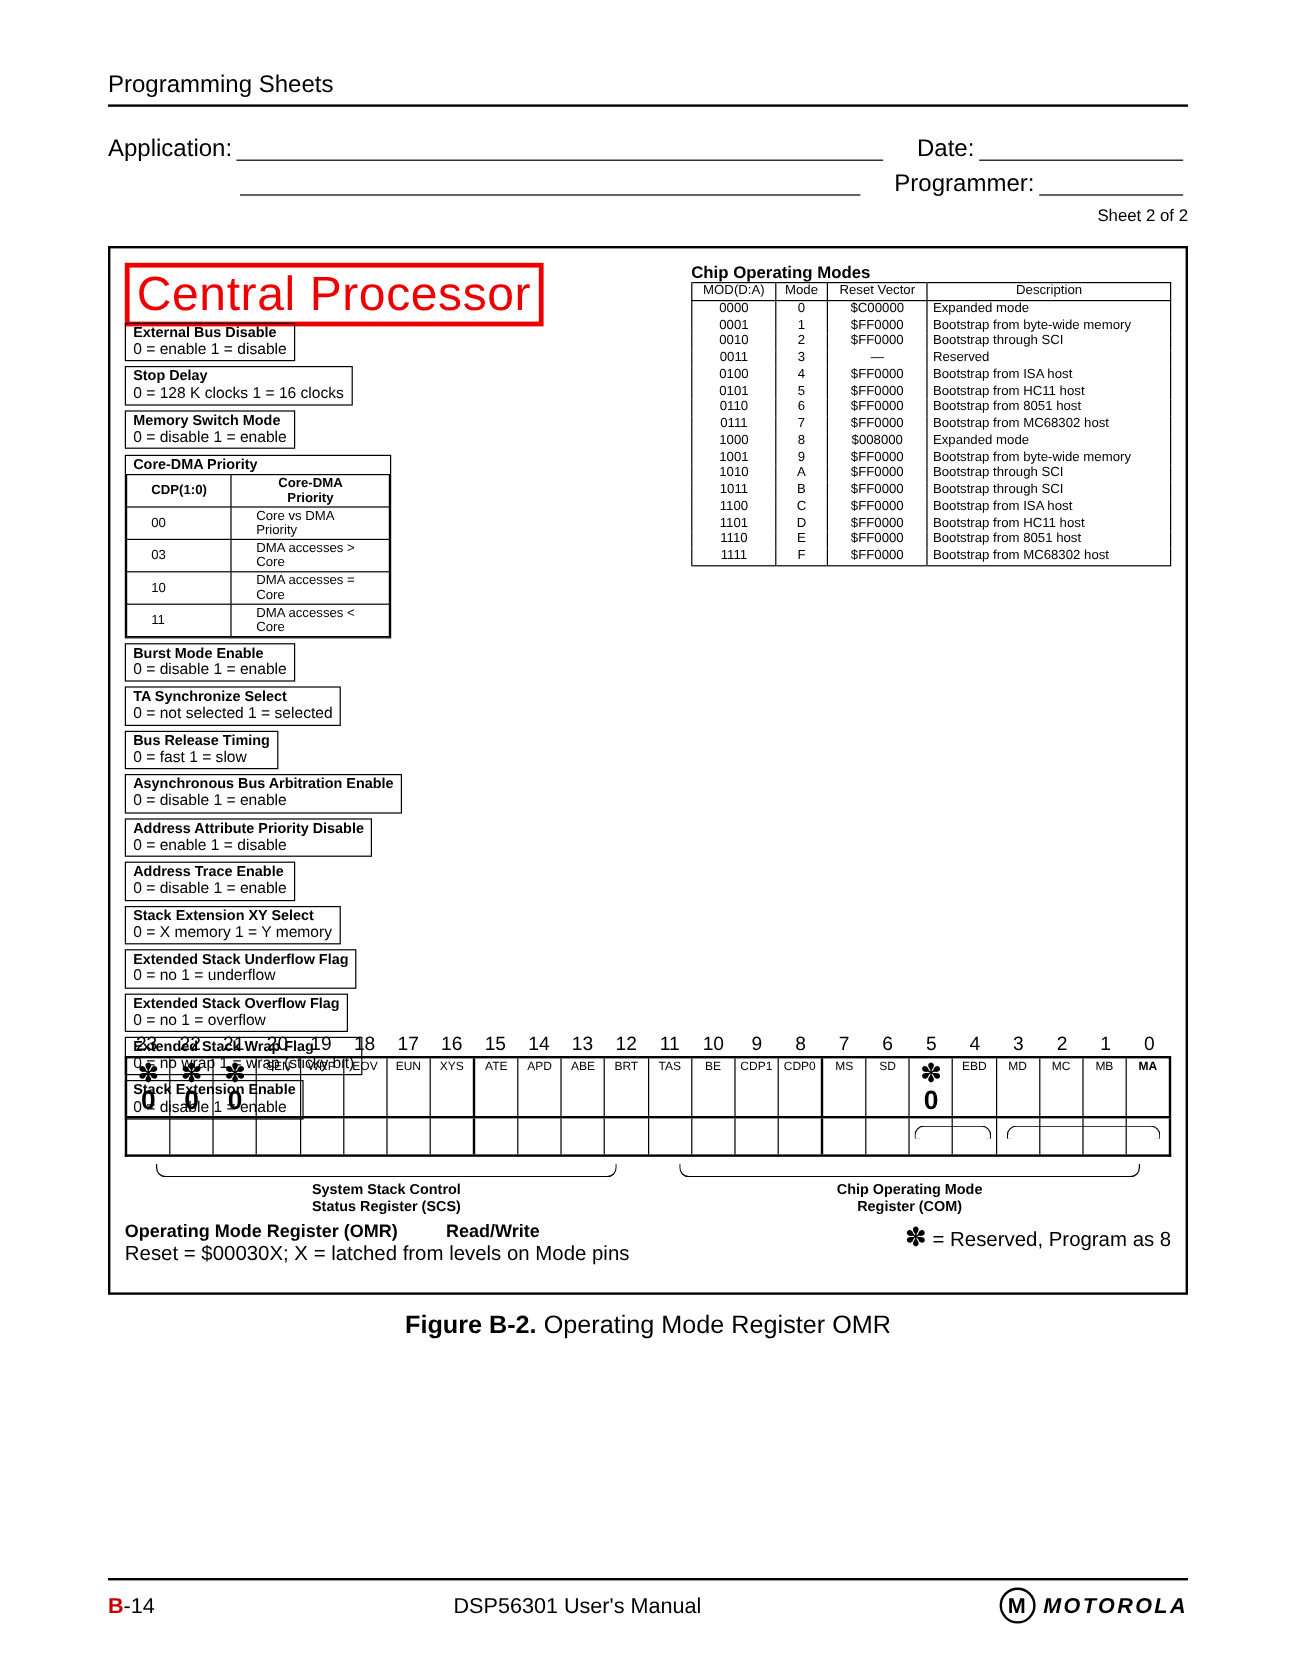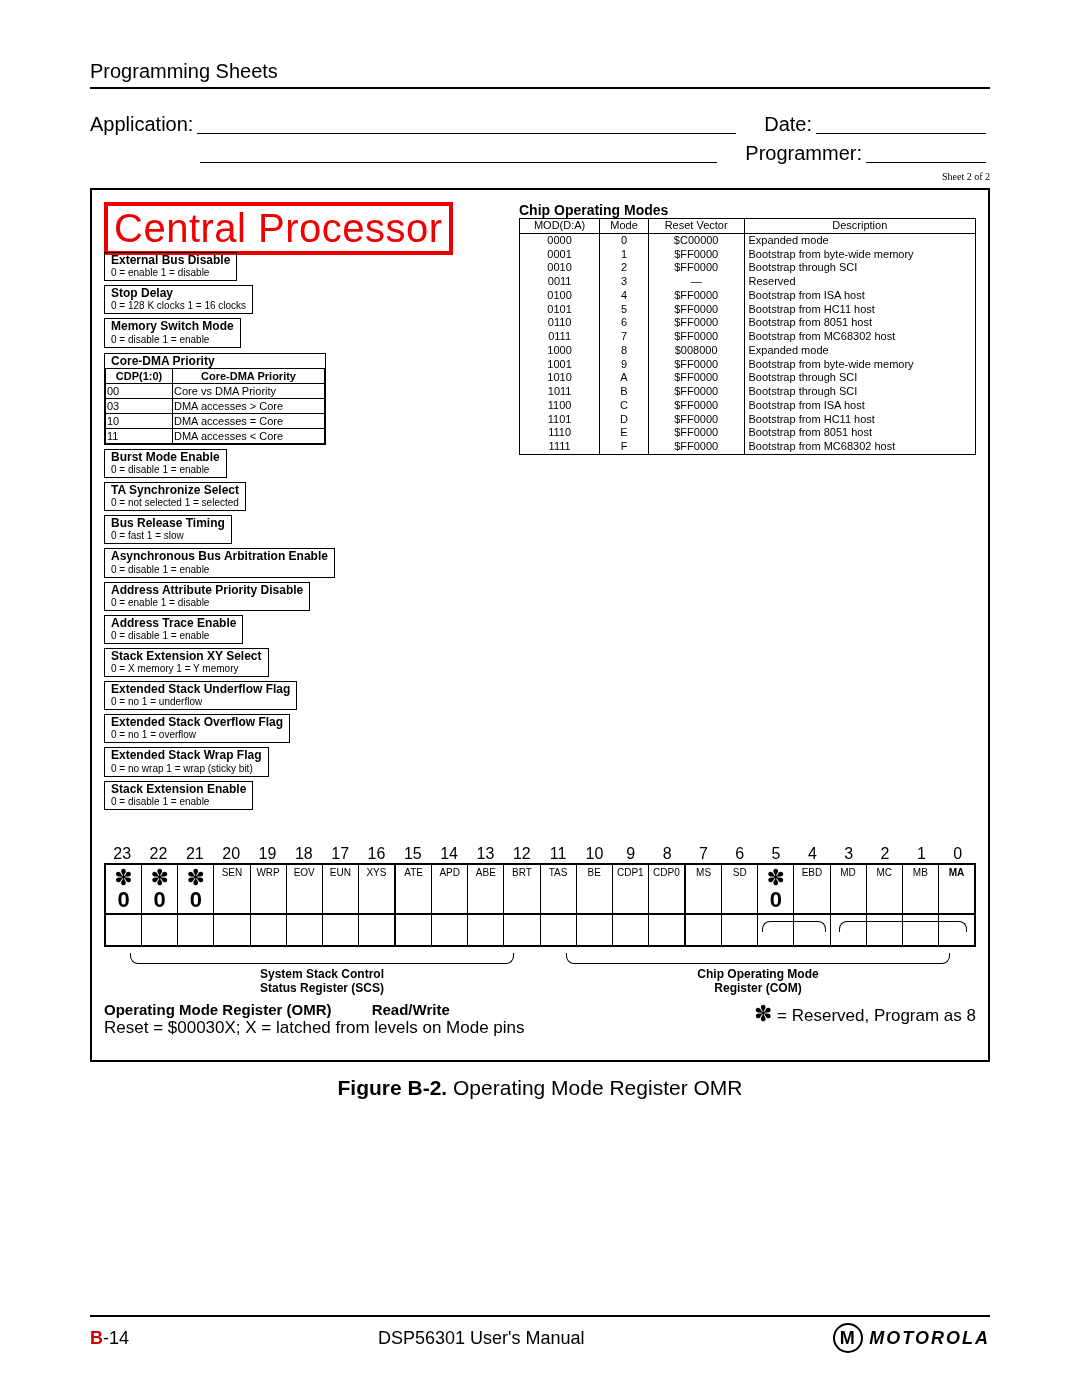--- a/index.html
+++ b/index.html
@@ -15,49 +15,49 @@
     height: 1397px;
     box-sizing: border-box;
     padding: 60px 90px 40px 90px;
     position: relative;
   }
   .hdr { font-size: 20px; margin-bottom: 4px; }
   .hr { border-top: 2px solid #000; margin-bottom: 24px; }
 
   .formrow { display:flex; font-size:20px; margin-bottom:6px;}
   .uline { border-bottom:1px solid #000; flex:1; margin:0 4px 2px 4px; }
-  .sheetnum { text-align:right; font-size:10px; margin-top:4px;font-family:Liberation Serif, serif; }
+  .sheetnum { text-align:right; font-size:14px; margin-top:4px; }
 
   .main-box {
     border: 2px solid #000;
     position: relative;
     height: 870px;
-    margin-top: 6px;
+    margin-top: 18px;
   }
 
   .title-box {
     position:absolute; top:12px; left:12px;
     border: 4px solid #e00;
     color:#e00;
     font-size:40px;
     padding: 0 6px;
     font-family: Arial;
     letter-spacing: 0.5px;
   }
 
   
   .callouts { position:absolute; top:62px; left:12px; width:360px; }
   .cb { border:1.5px solid #000; margin-bottom:4px; display:inline-block; }
   .cb .t { font-weight:bold; font-size:12px; padding:1px 6px 0 6px; line-height:1.1;}
-  .cb .s { font-size:10px; padding:0 6px 2px 6px; line-height:1.1;}
+  .cb .s { font-size:13px; padding:0 6px 2px 6px; line-height:1.1;}
   .cb.tbl table { border-collapse:collapse; font-size:11px; width:100%; }
-  .cb.tbl th, .cb.tbl td { border:1px solid #000; padding:1px 1px; }
+  .cb.tbl th, .cb.tbl td { border:1px solid #000; padding:1px 20px; }
 
   
-  .com-box { position:absolute; top:12px; right:12px; width:457px; }
+  .com-box { position:absolute; top:12px; right:12px; width:400px; }
   .com-title { font-weight:bold; font-size:14px; text-align:left; }
   .com-tbl { border:1.5px solid #000; width:100%; border-collapse:collapse; font-size:11px; }
   .com-tbl th, .com-tbl td { border-left:1px solid #000; border-right:1px solid #000; padding:0 4px; line-height:1.25; }
   .com-tbl th { border-bottom:1px solid #000; font-weight:normal; }
   .com-tbl .c { text-align:center; }
 
   
   .reg-area { position:absolute; left:12px; right:12px; bottom:22px; }
   .bitnums { display:flex; }
   .bitnums div { flex:1; text-align:center; font-size:16px; }

